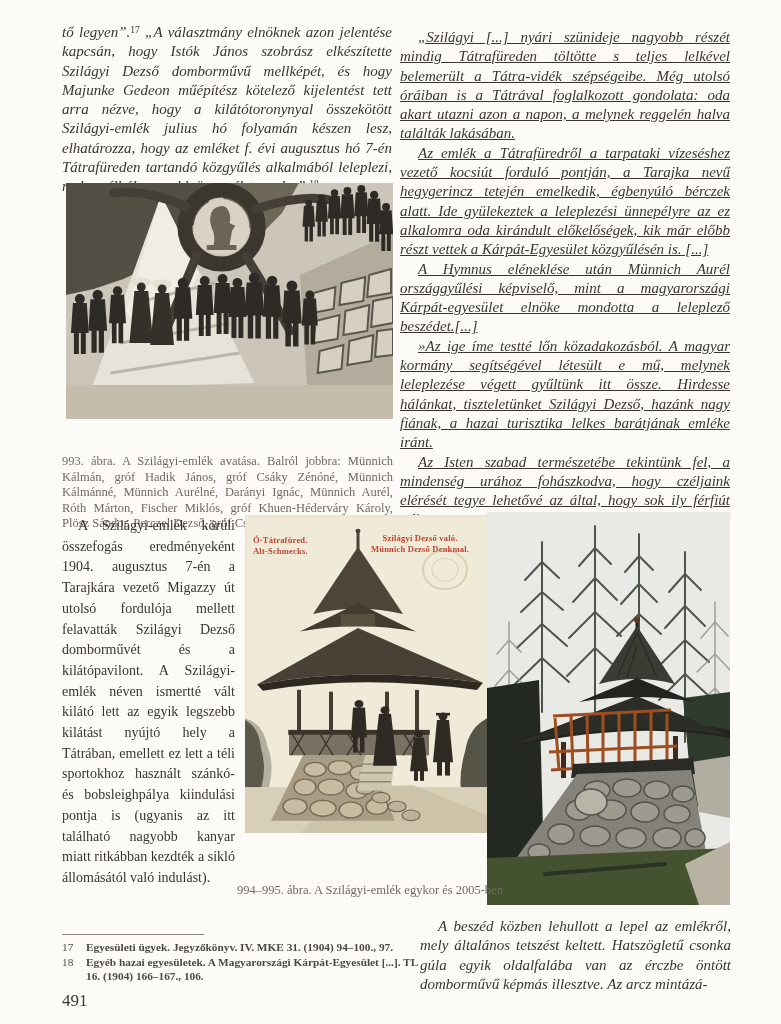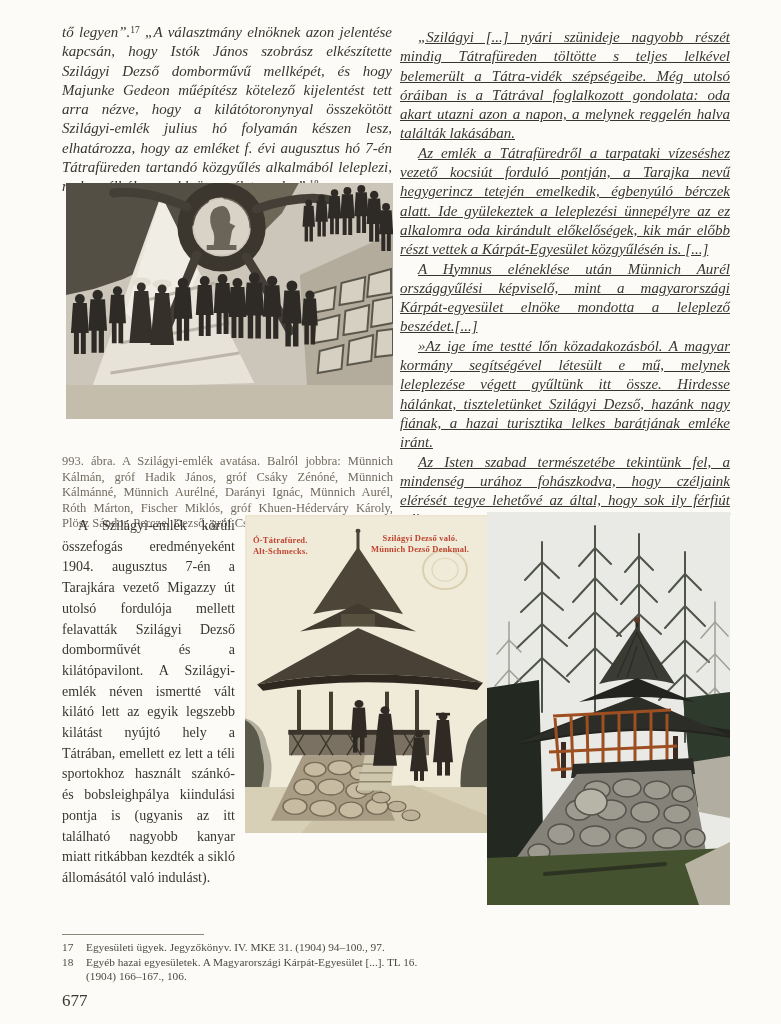--- a/index.html
+++ b/index.html
@@ -19,21 +19,21 @@
     font-size:12.5px;line-height:15.6px;color:#6f6b60;text-align:justify;
   }
   .caption-single{font-size:12.5px;color:#6f6b60;}
   .narrative{
     font-size:14px;line-height:20.7px;text-align:justify;text-indent:16px;
   }
   .footnote-rule{border-top:1px solid #8a877d;width:142px;}
   .footnotes{font-size:11.3px;line-height:14.6px;color:#4c4a43;}
   .fn{display:flex;}
   .fn-num{flex:0 0 24px;}
-  .fn-text{flex:1;}
+  .fn-text{flex:1;font-weight:bold;}
   .pageno{font-size:17px;color:#3b3933;}
   .photo{display:block;}
   .photo svg{display:block;width:100%;height:100%;}
   .postcard-label{
     position:absolute;font-size:8.5px;line-height:10.5px;color:#bf4430;
     font-weight:bold;letter-spacing:.2px;
   }
 </style>
 </head>
 <body>
@@ -281,29 +281,33 @@
         <ellipse cx="52" cy="340" rx="11" ry="8"></ellipse>
       </g>
       <ellipse cx="104" cy="290" rx="16" ry="13" fill="#b7b4a8" stroke="#55534b" stroke-width="1.5"></ellipse>
 
       <path d="M0,346 L243,336 L243,393 L0,393 Z" fill="#44522f"></path>
       <path d="M198,352 L243,330 L243,393 L212,393 Z" fill="#b8b2a2"></path>
       <path d="M58,362 L178,352" stroke="#2c3322" stroke-width="4" stroke-linecap="round"></path>
     </svg>
   </div>
 
-
+  <div class="abs caption-single" style="left:237px;top:883px;width:420px;">994–995. ábra. A Szilágyi-emlék egykor és 2005-ben</div>
+
+  <div class="abs quote" style="left:420px;top:917px;width:311px;">
+    <p>A beszéd közben lehullott a lepel az emlékről, mely általános tetszést keltett. Hatszögletű csonka gúla egyik oldalfalába van az érczbe öntött domborművű képmás illesztve. Az arcz mintázá-</p>
+  </div>
 
   <div class="abs footnote-rule" style="left:62px;top:934px;"></div>
   <div class="abs footnotes" style="left:62px;top:940px;width:366px;">
     <div class="fn">
       <span class="fn-num">17</span>
       <span class="fn-text">Egyesületi ügyek. Jegyzőkönyv. IV. MKE 31. (1904) 94–100., 97.</span>
     </div>
     <div class="fn">
       <span class="fn-num">18</span>
       <span class="fn-text">Egyéb hazai egyesületek. A Magyarországi Kárpát-Egyesület [...]. TL 16. (1904) 166–167., 106.</span>
     </div>
   </div>
 
-  <div class="abs pageno" style="left:62px;top:991px;">677</div>
+  <div class="abs pageno" style="left:62px;top:991px;">491</div>
 
 </div>
 
 </body></html>

